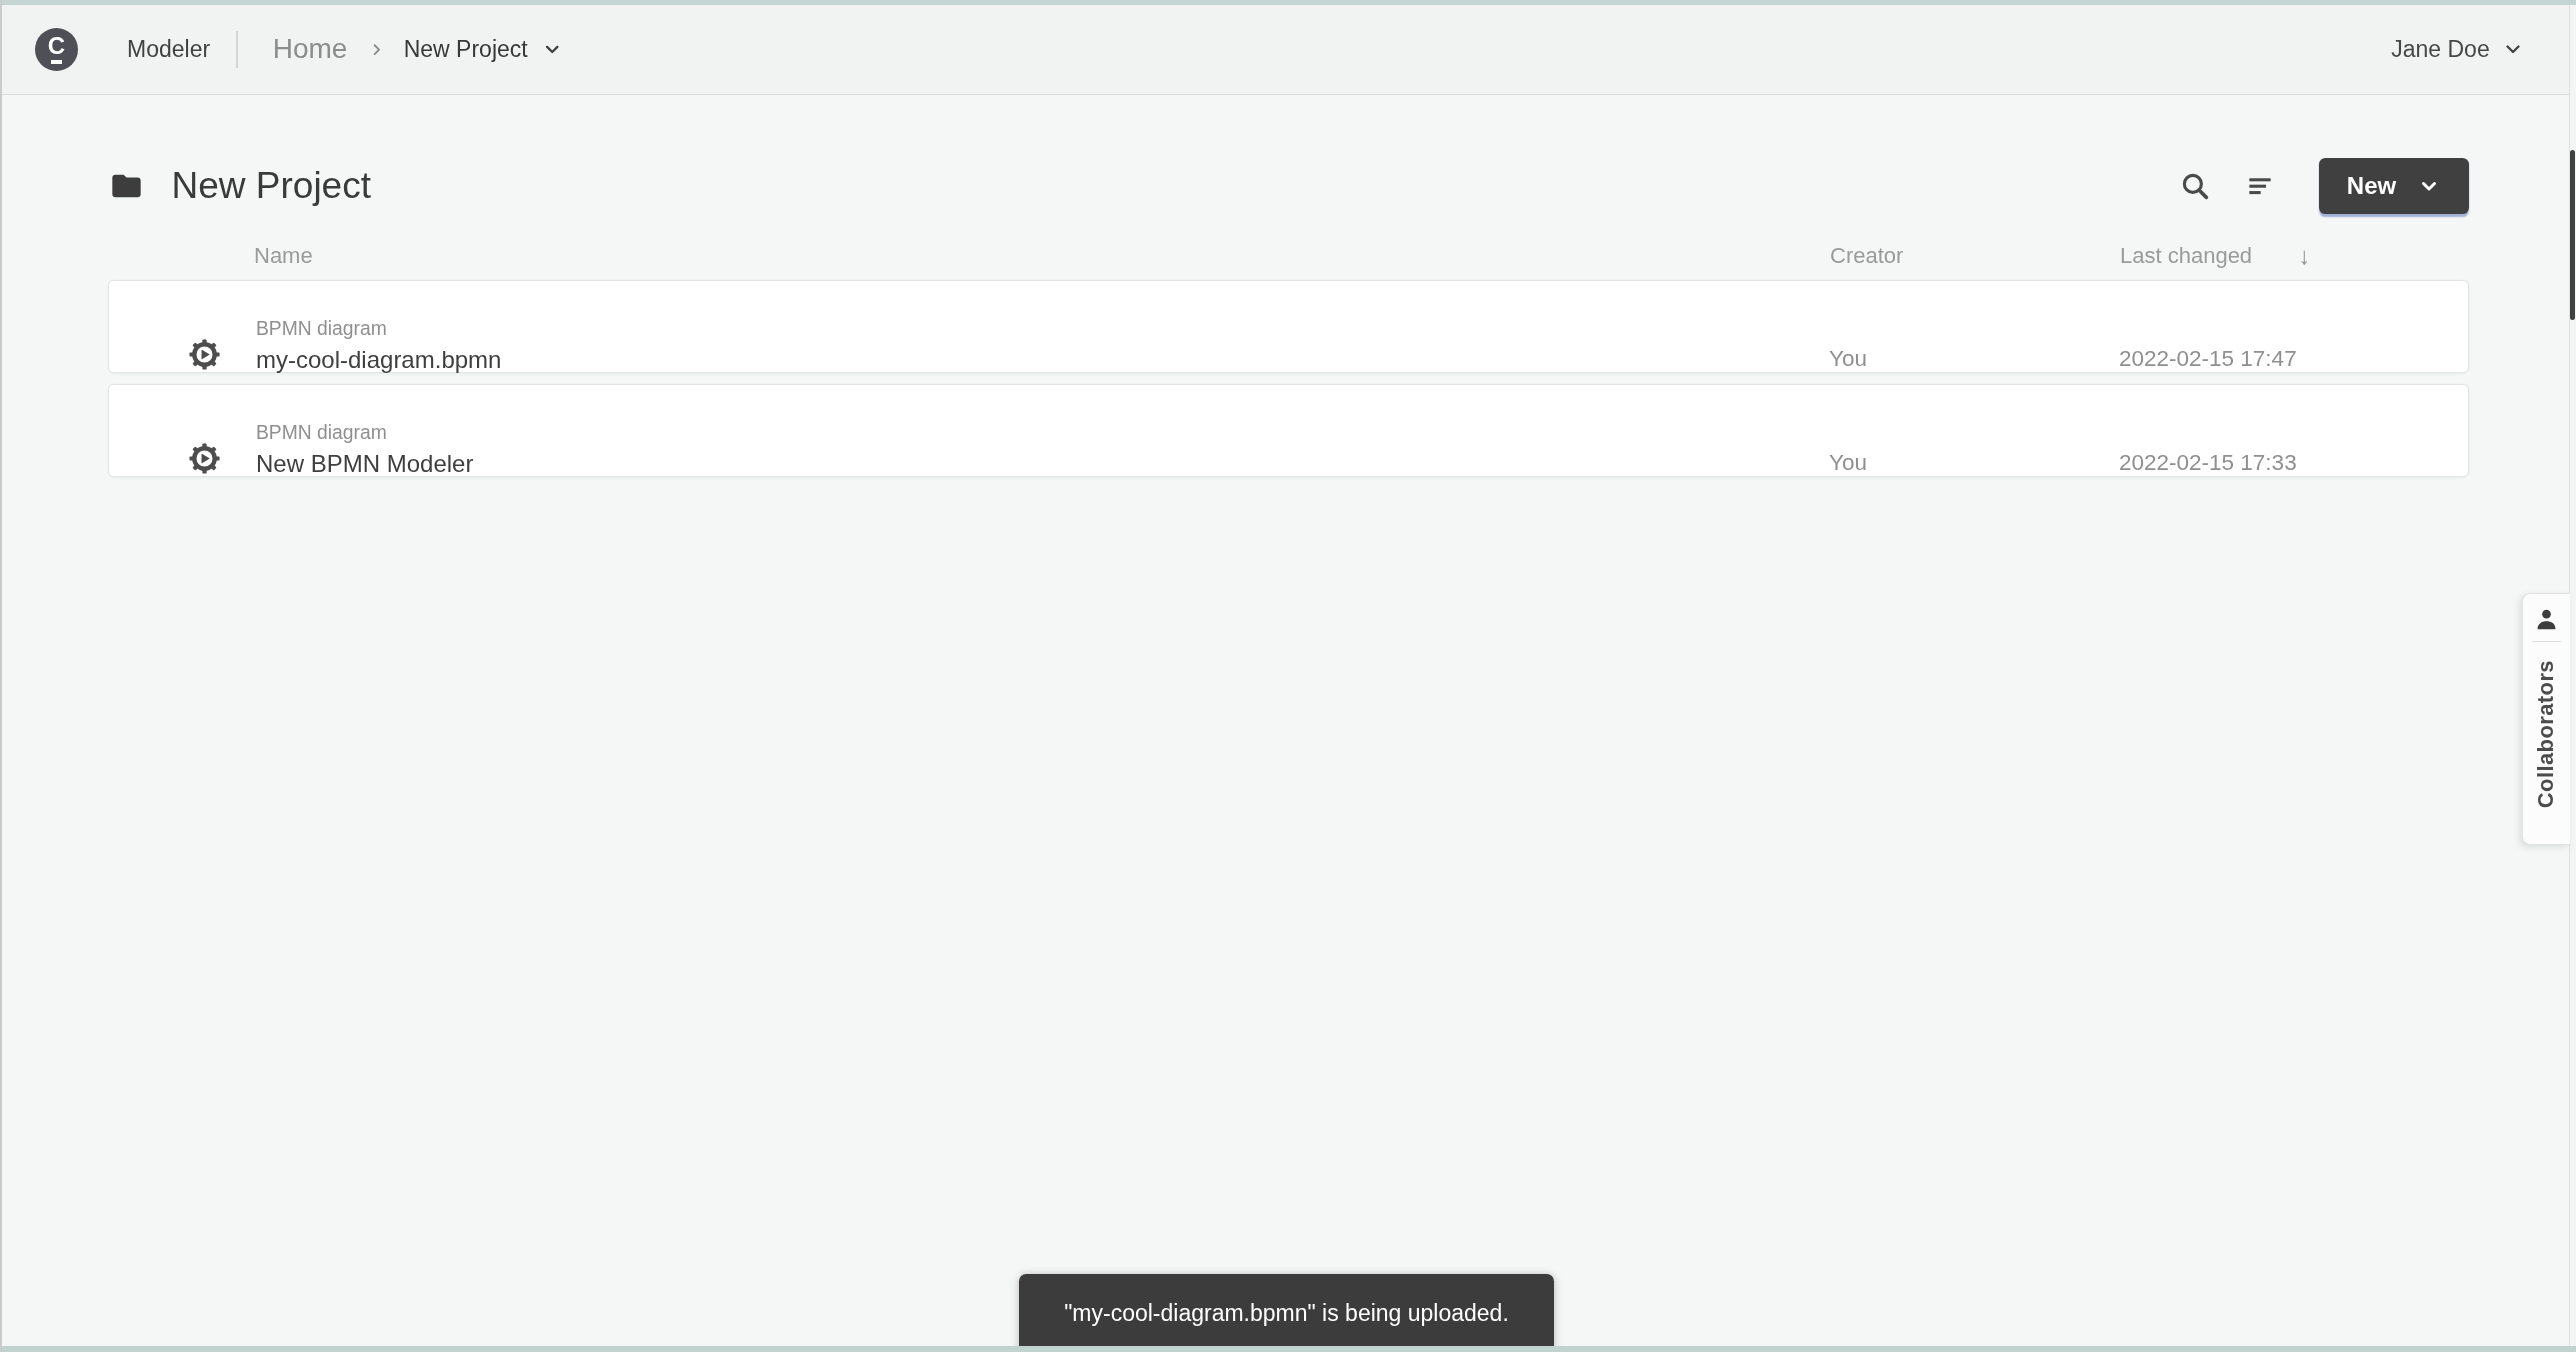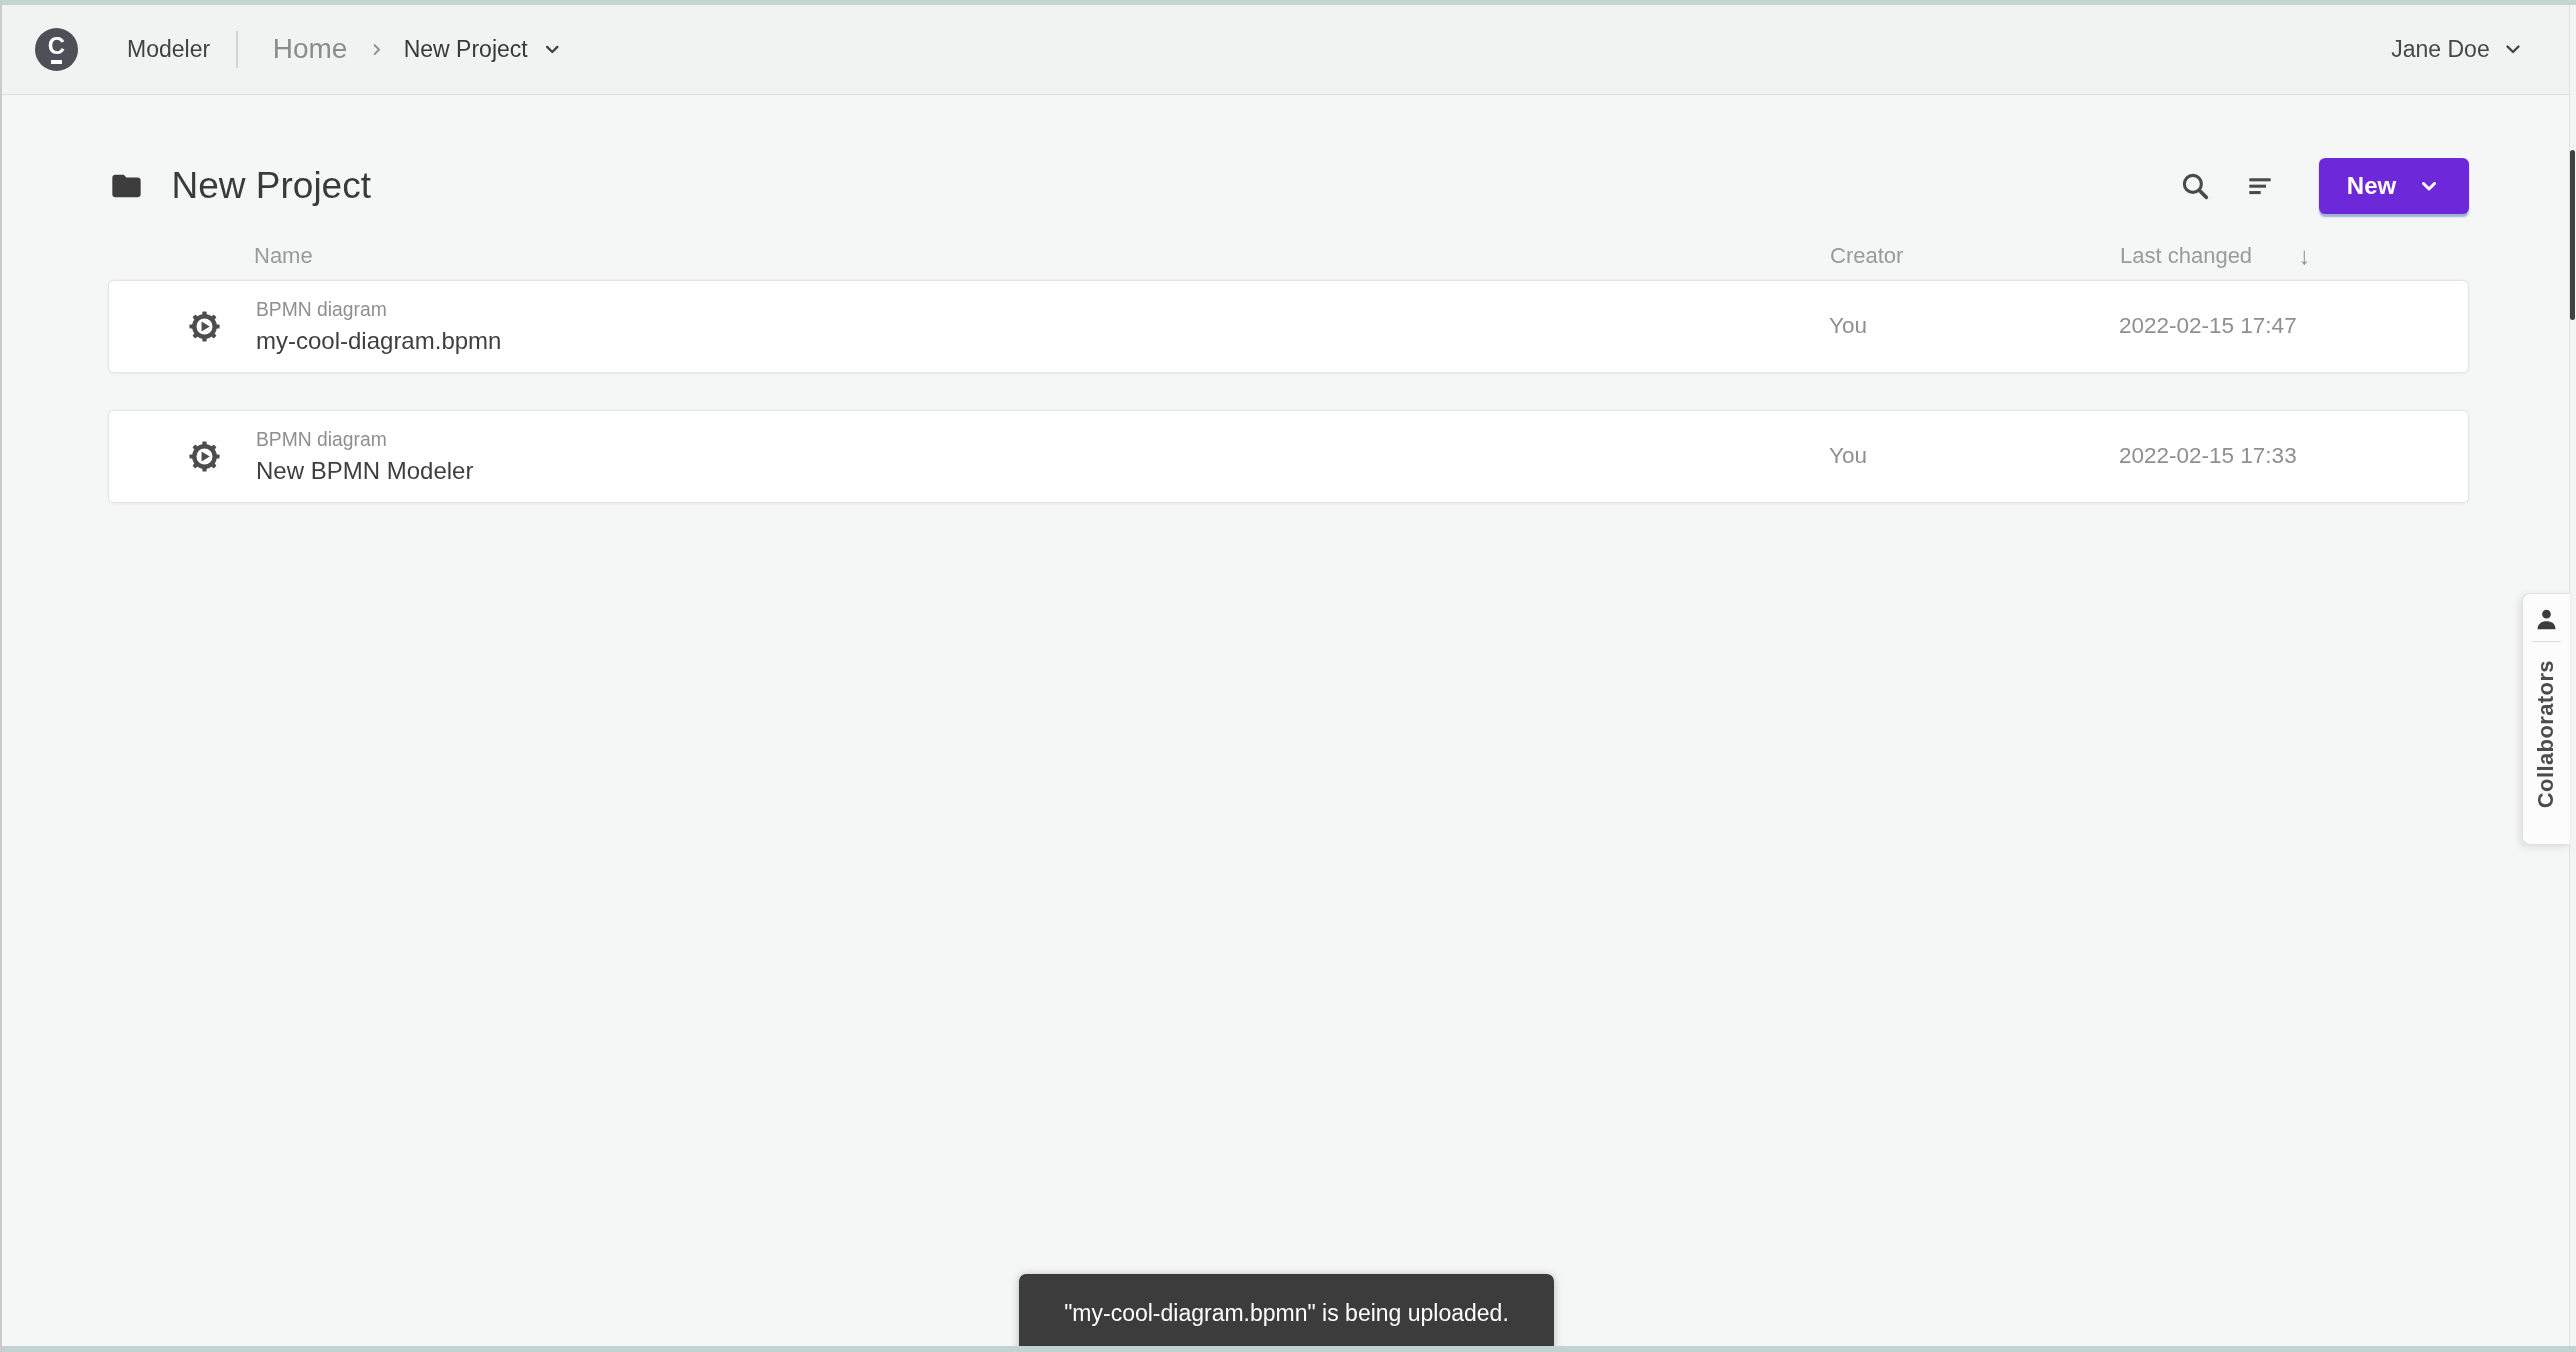--- a/index.html
+++ b/index.html
@@ -41,21 +41,21 @@
   
   .content { position:absolute; left:108px; top:95px; width:2361px; }
   .page-head { margin-top:63px; display:flex; align-items:center; }
   .folder-icon { display:flex; align-items:center; }
   .page-title { margin-left:26.5px; font-size:37px; font-weight:400; color:#3a3a3a; }
   .head-actions { margin-left:auto; display:flex; align-items:center; }
   .icon-btn { display:flex; align-items:center; justify-content:center; width:39px; height:39px; cursor:pointer; }
   .icon-btn + .icon-btn { margin-left:26px; }
   .new-btn {
     margin-left:40px; width:150px; height:56px; border:none; cursor:pointer;
-    background:#6d28d9; border-radius:6.4px; color:#fff;
+    background:#404040; border-radius:6.4px; color:#fff;
     display:flex; align-items:center; justify-content:center;
     font-family:"Liberation Sans", sans-serif;
     box-shadow:0 2.4px 1.6px rgba(58,94,176,0.45);
   }
   .new-btn-label { font-size:24px; font-weight:bold; }
   .new-btn-caret { margin-left:21px; display:flex; align-items:center; }
 
   
   .table-header {
     margin-top:17.7px; height:48px; display:flex; align-items:center;
@@ -63,21 +63,21 @@
   }
   .th-name { padding-left:146px; flex:1; }
   .th-creator { width:290px; }
   .th-changed { width:349px; display:flex; align-items:center;gap:32px; }
   .sort-arrow { margin-left:14.5px; font-size:24px; color:#8f8f8f; }
 
   .row-card {
     height:93px; background:#ffffff;
     border:0.8px solid #e2e3e3; border-radius:5.6px;
     box-shadow:0 0.8px 2.4px rgba(0,0,0,0.05);
-    display:flex; align-items:center; margin-bottom:37px; cursor:pointer;
+    display:flex; align-items:flex-end; margin-bottom:11px; cursor:pointer;
   }
   .row-icon { margin-left:78px; width:35px; height:35px; flex:0 0 auto; display:flex; align-items:center; justify-content:center; }
   .row-main { margin-left:34px; flex:1; display:flex; flex-direction:column; justify-content:center; }
   .row-type { font-size:19.3px; color:#8f8f8f; line-height:1; }
   .row-name { margin-top:9.6px; font-size:24px; font-weight:normal; color:#3f3f3f; line-height:1; }
   .cell-creator { width:290px; font-size:22.5px; color:#8f8f8f; }
   .cell-changed { width:349px; font-size:22.5px; color:#8f8f8f; }
 
   
   .collab-tab {

